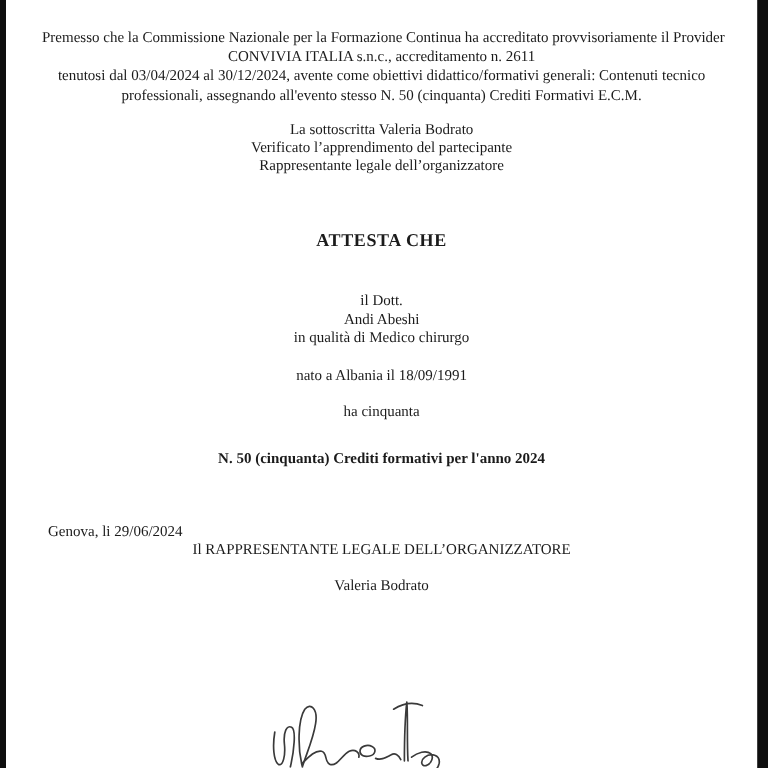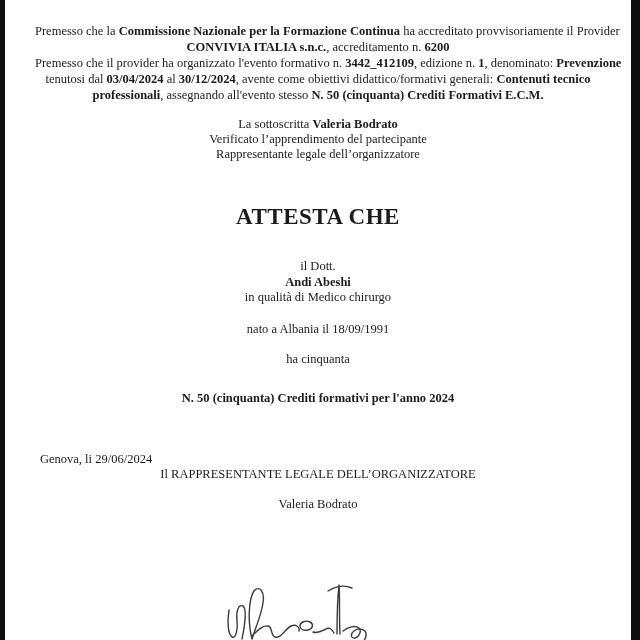--- a/index.html
+++ b/index.html
@@ -21,27 +21,27 @@
     background: #ffffff;
     color: #1b1b1b;
   }
   .content {
     padding: 23px 30px 0 30px;
     text-align: center;
     font-size: 12.5px;
     line-height: 16px;
   }
   .line { white-space: nowrap; }
-  .b { font-weight: bold; }
+  .b { font-weight: normal; }
   .preamble .line { line-height: 16px; }
   .declarant { margin-top: 14px; text-align: center; }
   .declarant .line { line-height: 15px; }
   .attesta {
     margin-top: 44px;
-    font-size: 23px;
+    font-size: 15px;
     line-height: 22px;
     font-weight: bold;
     letter-spacing: 0.5px;
   }
   .recipient { margin-top: 31px; }
   .recipient .line { line-height: 15.5px; }
   .birth { margin-top: 16px; line-height: 15px; text-align: center; }
   .achieved { margin-top: 15px; line-height: 15px; }
   .credits { margin-top: 23px; line-height: 16px; font-weight: bold; }
   .place-date {
@@ -67,22 +67,21 @@
 </style>
 </head>
 <body>
 
 <div class="stage">
   <div class="paper">
     <div class="content">
 
       <div class="preamble">
           <div class="line"><span>Premesso che la </span><span class="b">Commissione Nazionale per la Formazione Continua</span><span> ha accreditato provvisoriamente il Provider</span></div>
-          <div class="line"><span class="b">CONVIVIA ITALIA s.n.c.</span><span>, accreditamento n. </span><span class="b">6200</span></div>
-          <div class="line"><span>Premesso che il provider ha organizzato l'evento formativo n. </span><span class="b">3442_412109</span><span>, edizione n. </span><span class="b">1</span><span>, denominato: </span><span class="b">Prevenzione</span></div>
+          <div class="line"><span class="b">CONVIVIA ITALIA s.n.c.</span><span>, accreditamento n. </span><span class="b">2611</span></div>
           <div class="line"><span>tenutosi dal </span><span class="b">03/04/2024</span><span> al </span><span class="b">30/12/2024</span><span>, avente come obiettivi didattico/formativi generali: </span><span class="b">Contenuti tecnico</span></div>
           <div class="line"><span class="b">professionali</span><span>, assegnando all'evento stesso </span><span class="b">N. 50 (cinquanta) Crediti Formativi E.C.M.</span></div>
         </div>
 
       <div class="declarant">
           <div class="line"><span>La sottoscritta </span><span class="b">Valeria Bodrato</span></div>
           <div class="line"><span>Verificato l’apprendimento del partecipante</span></div>
           <div class="line"><span>Rappresentante legale dell’organizzatore</span></div>
         </div>
 

